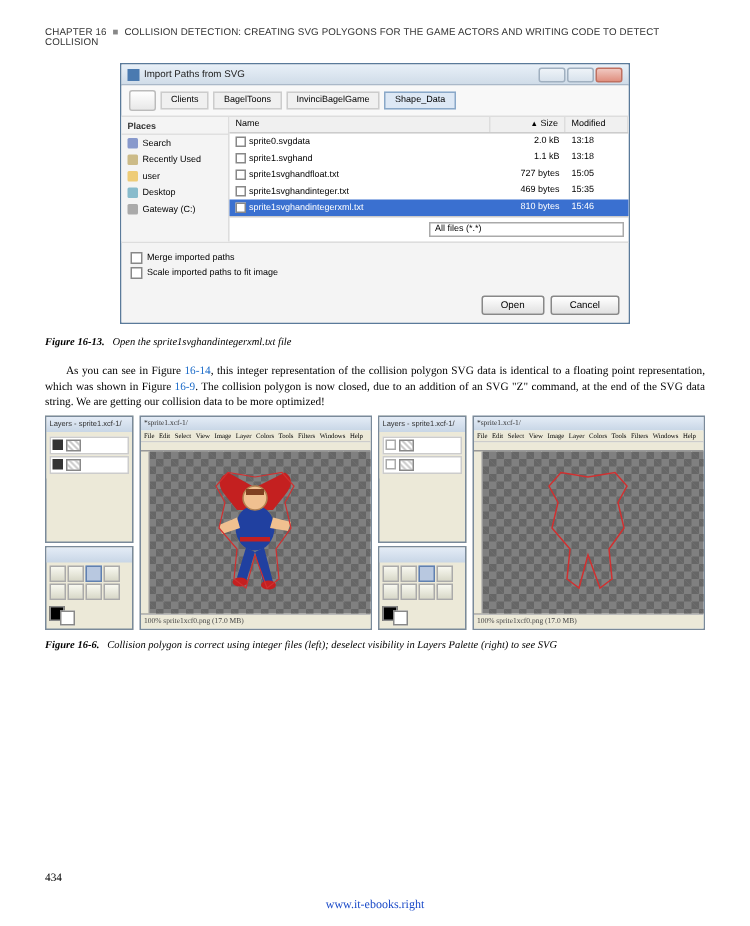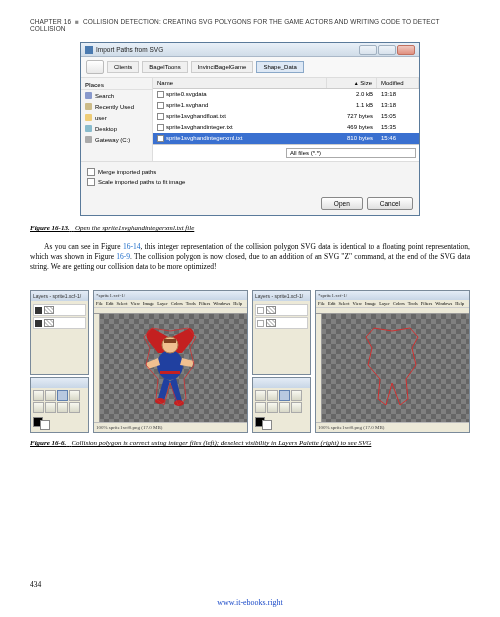--- a/index.html
+++ b/index.html
@@ -134,31 +134,30 @@
     border:1px solid #888;
     border-radius:2px;
     font-size:6.5px;
   }
 
   .figcap {
     font-family: Georgia, serif;
     font-size: 7px;
     font-style: italic;
     margin: 6px 0 10px 0;
-    text-decoration: underline;
   }
   .figcap b { font-style: italic; font-weight: bold; }
 
   .para {
     font-family: Georgia, serif;
     font-size: 7.5px;
     line-height: 1.35;
     text-align: justify;
     text-indent: 14px;
-    margin-bottom: 18px;
+    margin-bottom: 4px;
   }
   .para .figref { color: #1a6ac8; }
 
   
   .gimp-row {
     display:flex;
     gap:4px;
     margin-bottom:6px;
   }
   .gimp-side {

